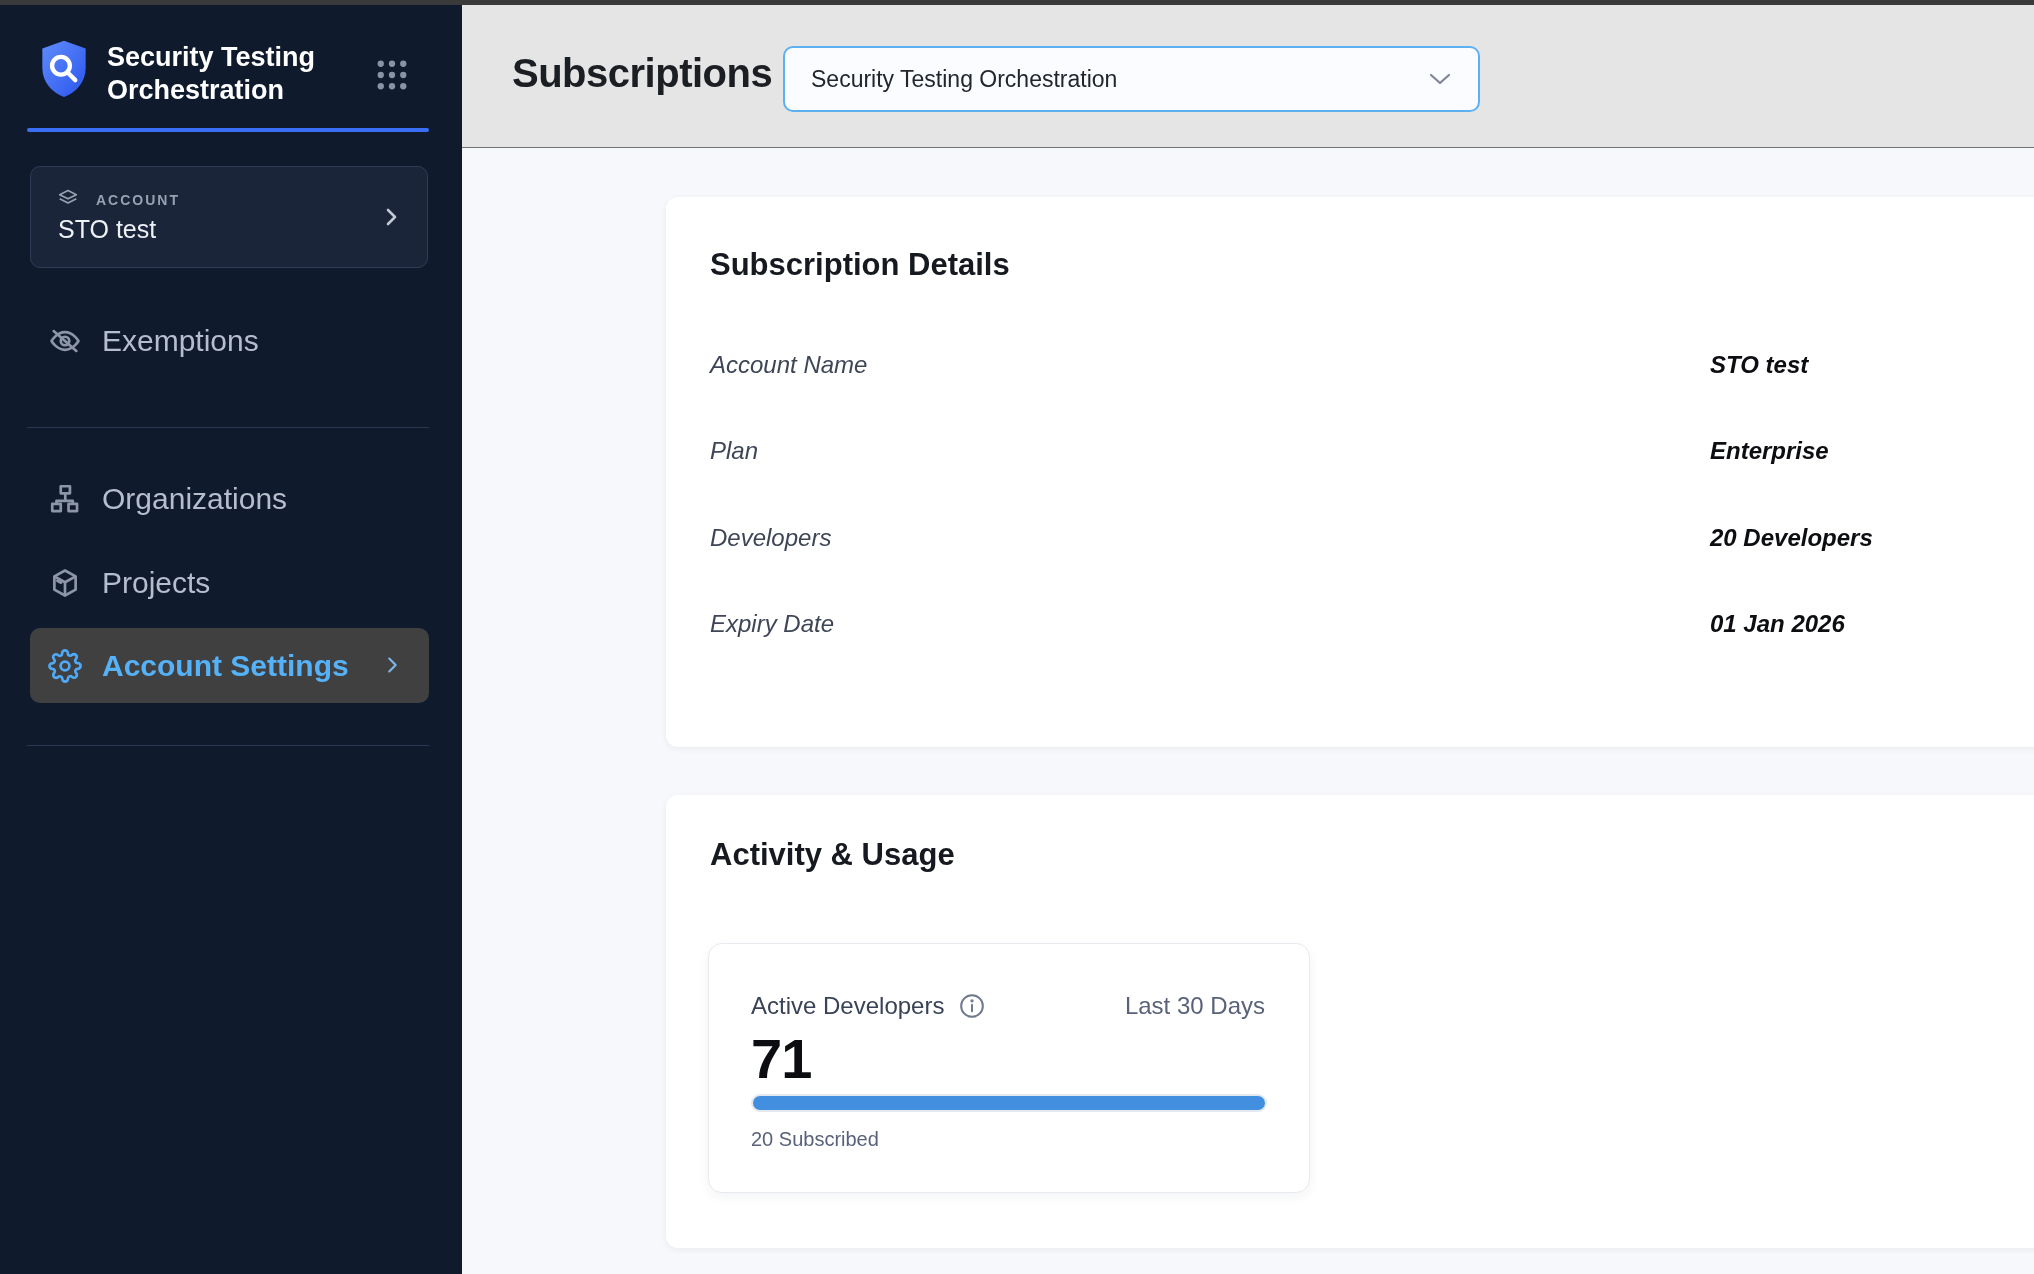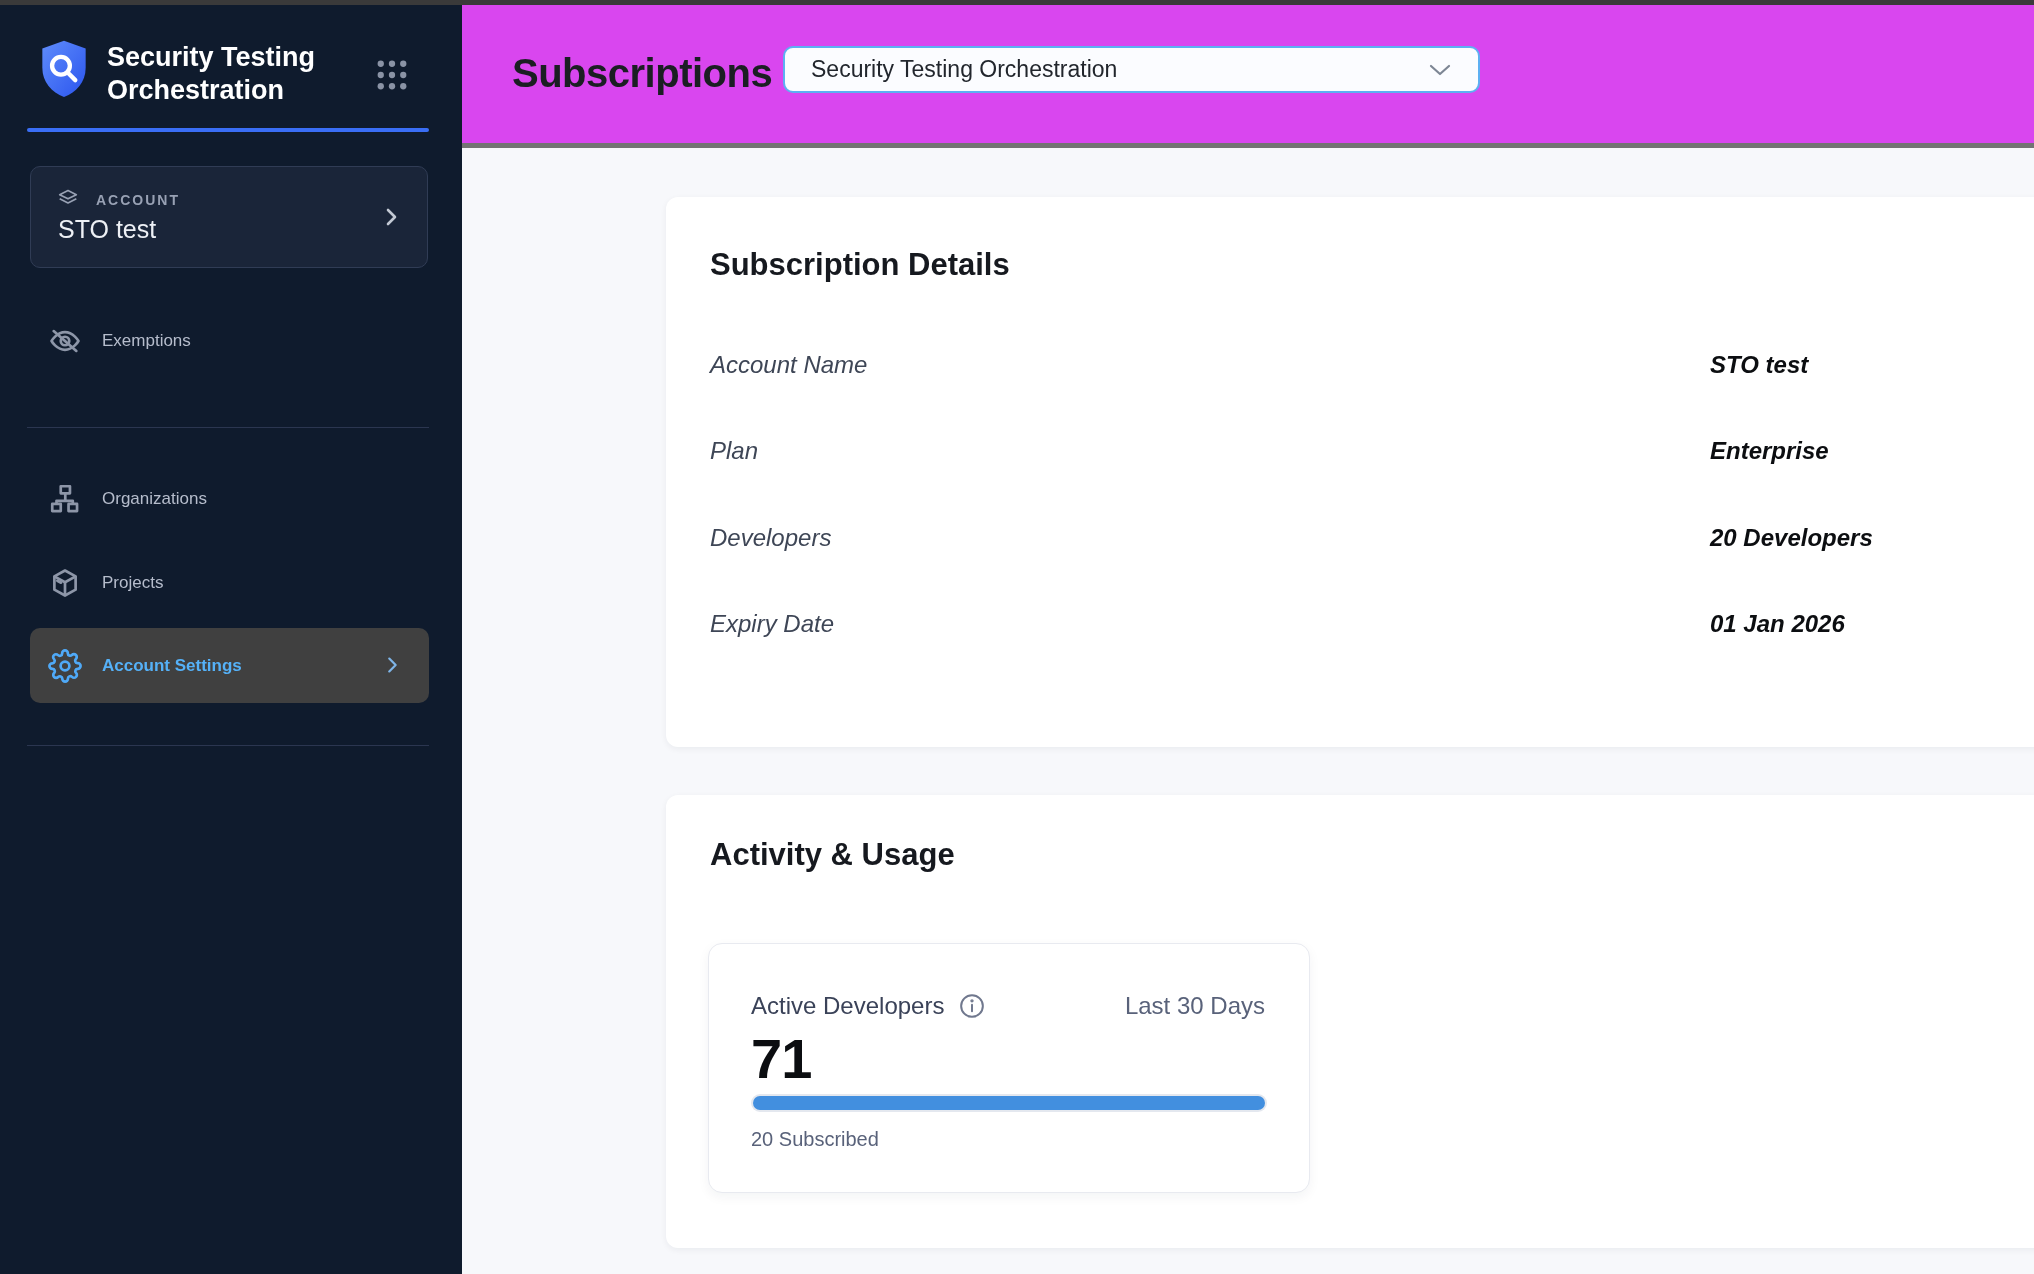--- a/index.html
+++ b/index.html
@@ -18,35 +18,35 @@
 
   .account-card{position:absolute;left:30px;top:166px;width:398px;height:102px;background:#1a2539;
                 border:1px solid #303c55;border-radius:10px;box-sizing:border-box;cursor:pointer;}
   .acct-top{position:absolute;left:27px;top:21px;display:flex;align-items:center;gap:18px;}
   .acct-label{color:#98a1b4;font-size:14px;font-weight:700;letter-spacing:2px;}
   .acct-value{position:absolute;left:27px;top:48px;color:#edf0f5;font-size:25px;font-weight:400;}
   .acct-chevron{position:absolute;right:24px;top:36px;width:24px;height:28px;}
 
   .nav-item{position:absolute;left:30px;width:399px;height:52px;display:flex;align-items:center;cursor:pointer;}
   .nav-item .nav-ic{width:34px;height:34px;margin-left:18px;flex:0 0 auto;}
-  .nav-item .nav-label{margin-left:20px;color:#b6bdcc;font-size:17px;font-weight:400;}
+  .nav-item .nav-label{margin-left:20px;color:#b6bdcc;font-size:30px;font-weight:400;}
   .nav-exemptions{top:315px;}
   .nav-organizations{top:473px;}
   .nav-projects{top:557px;}
   .nav-active{top:628px;height:75px;background:#404040;border-radius:10px;}
   .nav-active .nav-label{color:#55b1f8;font-weight:600;}
   .nav-active .row-chevron{position:absolute;right:26px;top:24px;width:22px;height:26px;}
   .sb-divider{position:absolute;left:27px;width:402px;height:1px;background:#2b3650;}
   .div1{top:427px;} .div2{top:745px;}
 
   
-  .header{position:absolute;left:462px;top:5px;width:1572px;height:143px;background:#d946ef;
-          border-bottom:5px solid #737373;box-sizing:border-box;z-index:20;}
+  .header{position:absolute;left:462px;top:5px;width:1572px;height:143px;background:#e5e5e5;
+          border-bottom:1px solid #737373;box-sizing:border-box;z-index:20;}
   .page-title{position:absolute;left:50px;top:46px;font-size:40px;font-weight:700;color:#1b1e23;letter-spacing:-0.5px;}
-  .module-select{position:absolute;left:321px;top:41px;width:697px;height:47px;box-sizing:border-box;
+  .module-select{position:absolute;left:321px;top:41px;width:697px;height:66px;box-sizing:border-box;
                  border:2px solid #5db0f2;border-radius:10px;background:#fbfcff;display:flex;align-items:center;
                  padding:0 26px;cursor:pointer;}
   .module-select .sel-text{font-size:23px;font-weight:500;color:#22262d;}
   .module-select .sel-chevron{margin-left:auto;width:24px;height:16px;}
 
   
   .card{position:absolute;background:#ffffff;border-radius:12px;box-shadow:0 2px 6px rgba(24,32,56,.06);}
   .card-details{left:666px;top:197px;width:1392px;height:550px;}
   .card-activity{left:666px;top:795px;width:1392px;height:453px;}
   .card-title{position:absolute;left:44px;font-size:31px;font-weight:600;color:#16191f;}

